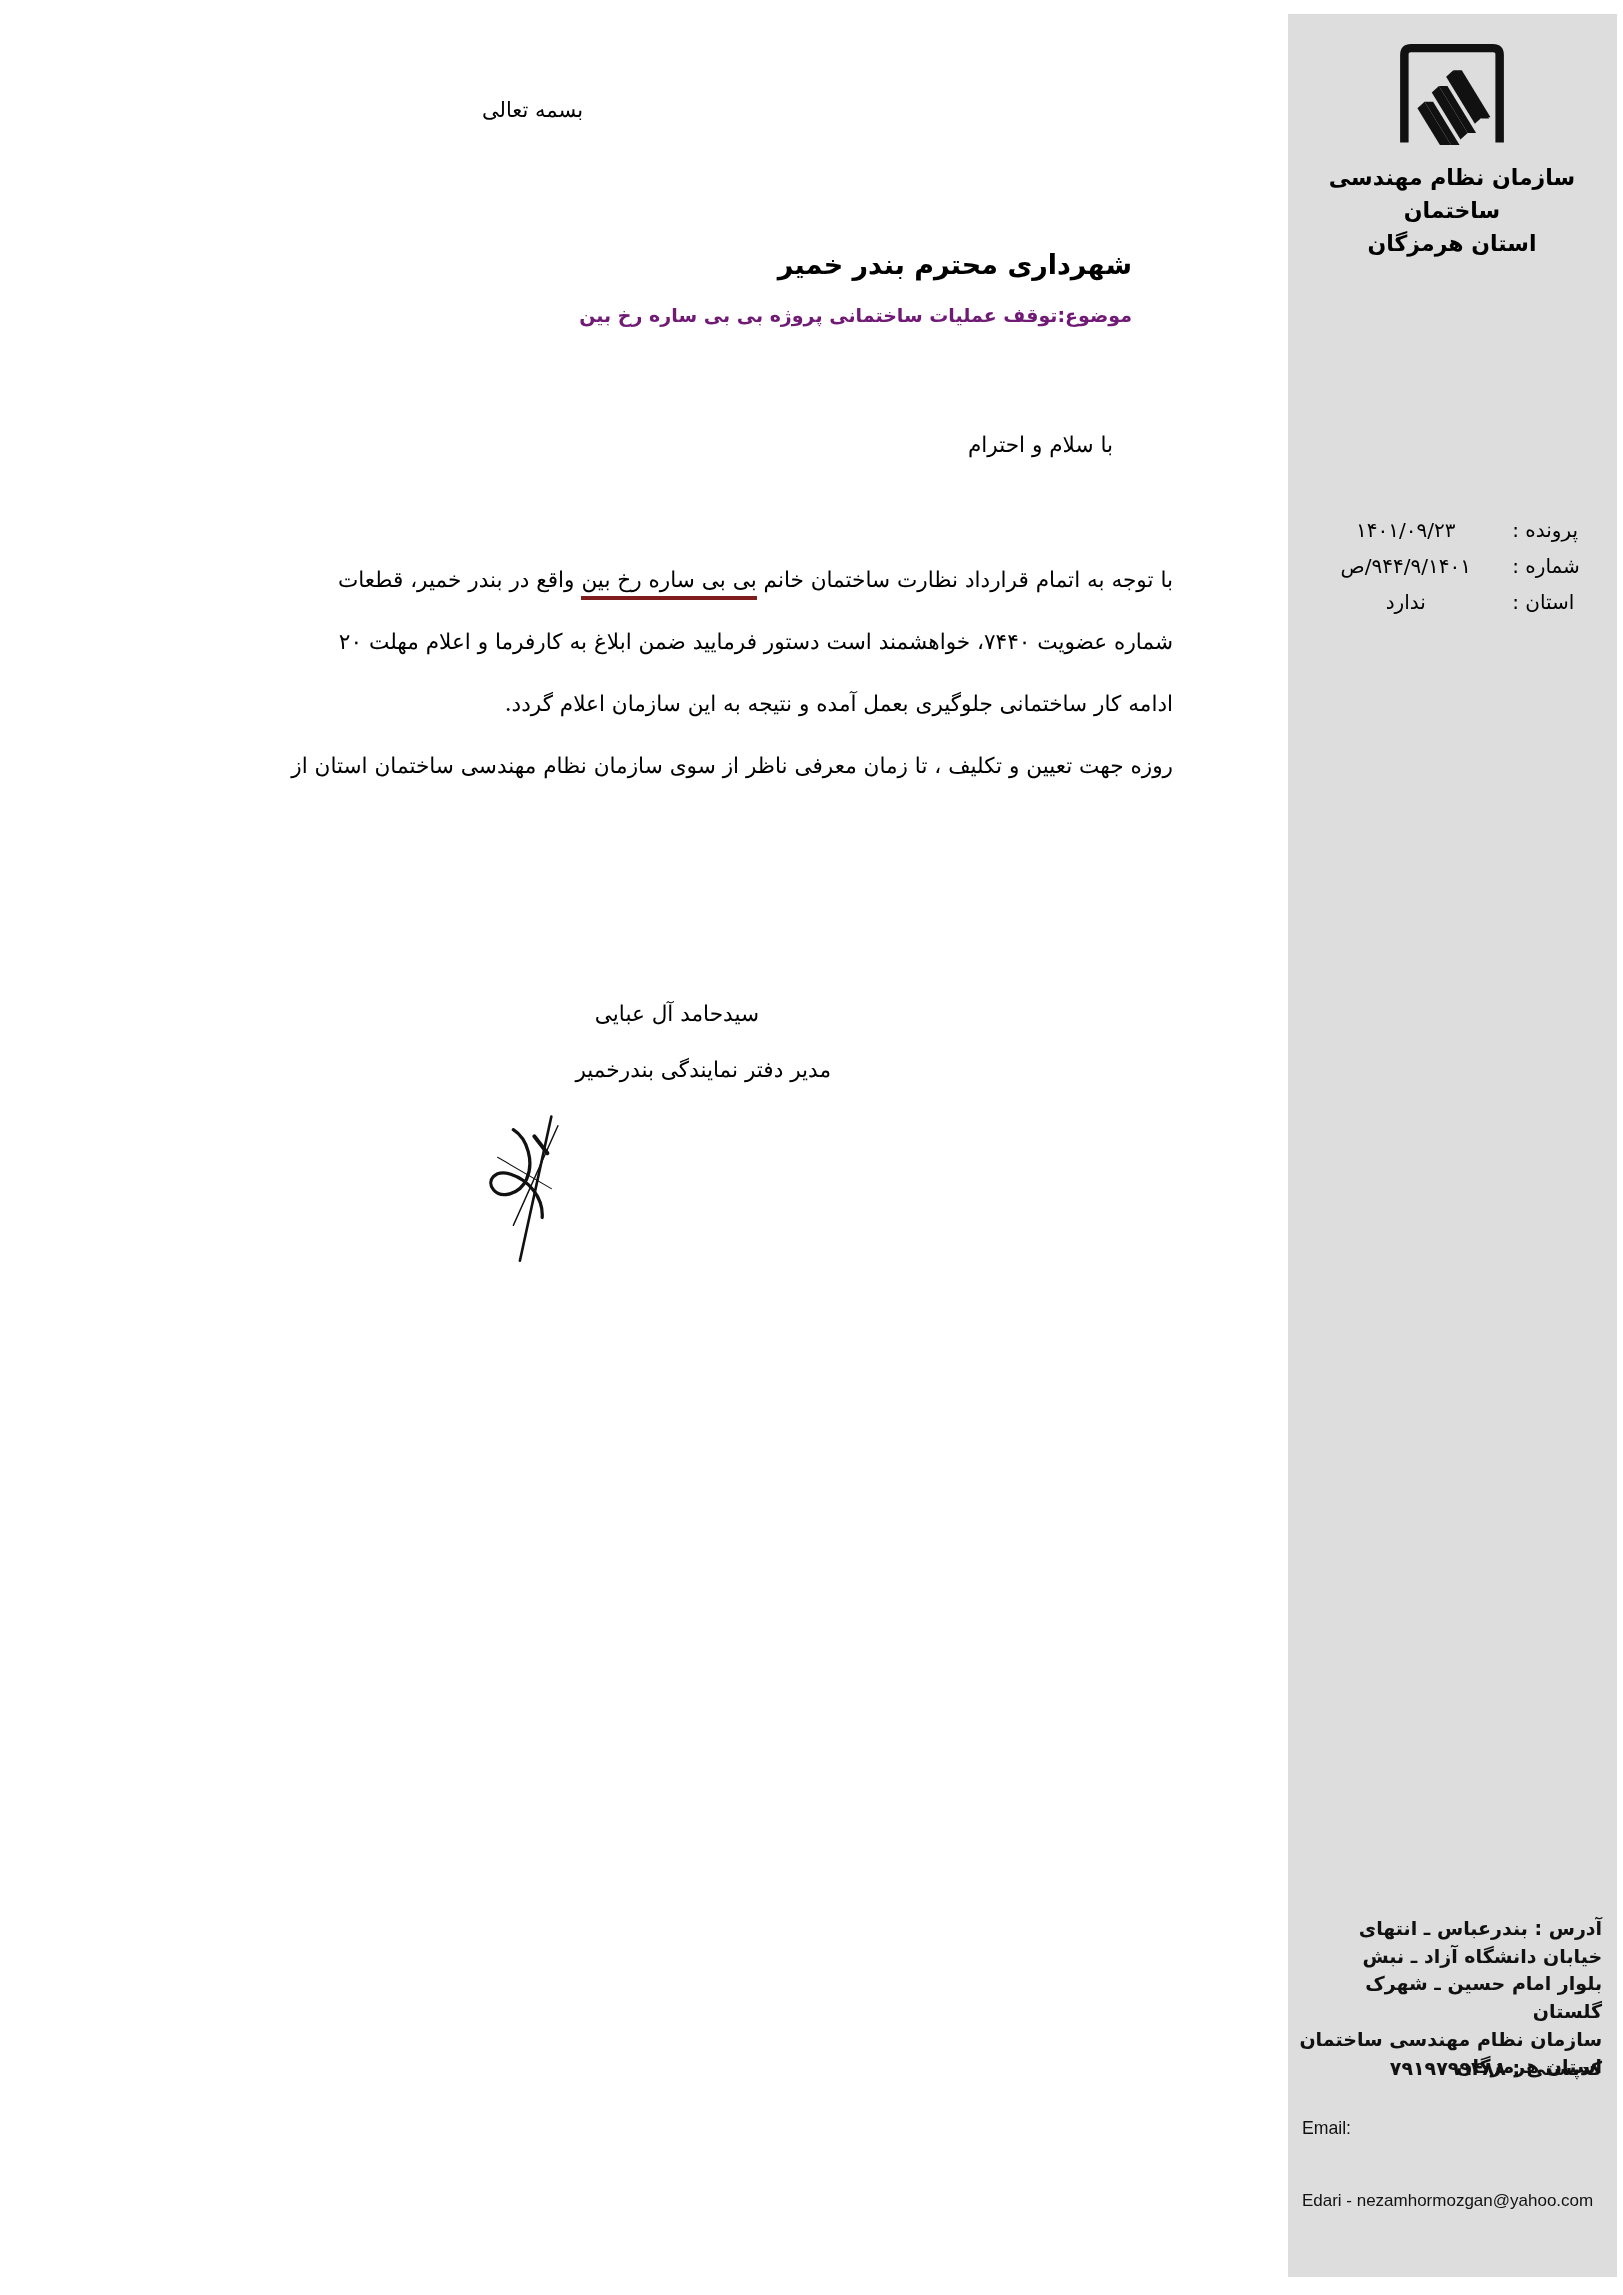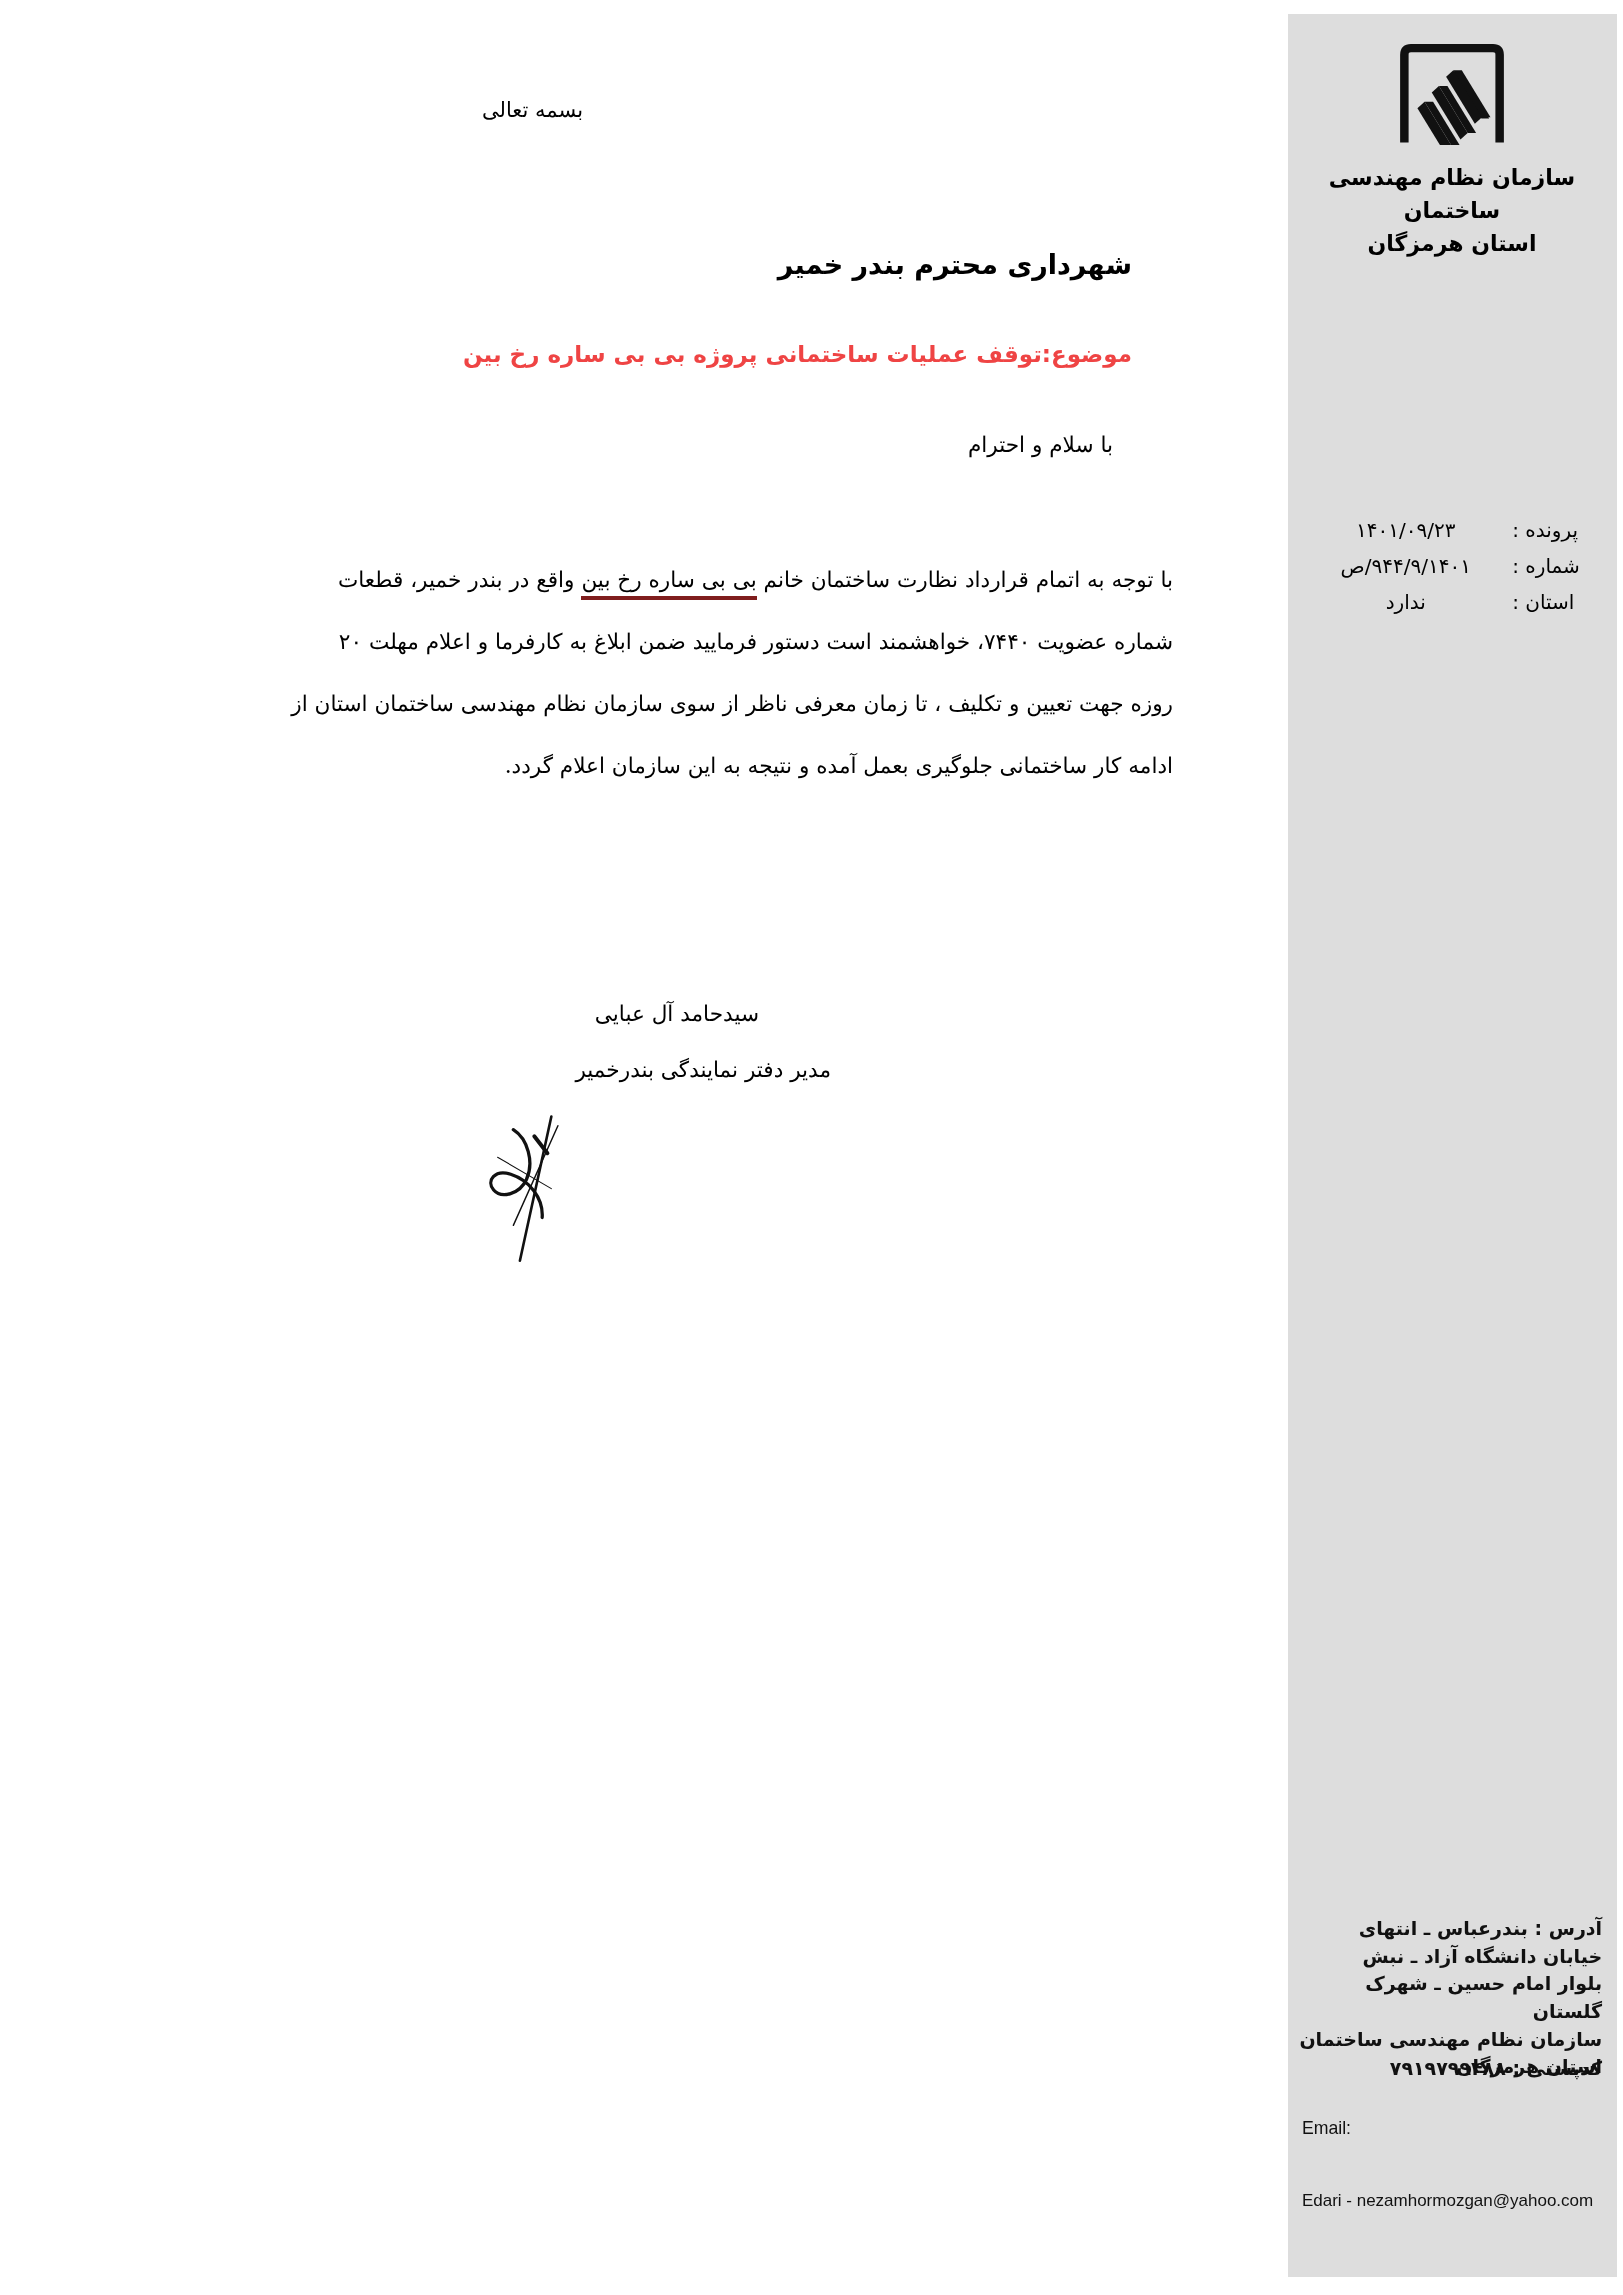--- a/index.html
+++ b/index.html
@@ -161,25 +161,24 @@
     right: 151px;
     font-size: 27px;
     font-weight: bold;
     color: #000;
     white-space: nowrap;
   }
   .subject {
     position: absolute;
     top: 304px;
     right: 151px;
-    font-size: 23px;
-    font-weight: bold;
-    color: #ef4444;
-    white-space: nowrap;
-    margin-top: 37px;
+    font-size: 19px;
+    font-weight: bold;
+    color: #701a75;
+    white-space: nowrap;
   }
   .greeting {
     position: absolute;
     top: 432px;
     right: 170px;
     font-size: 21.6px;
     color: #000;
     font-family: "DejaVu Serif", "Liberation Serif", serif;
   }
 
@@ -233,22 +232,22 @@
 
     <div class="basmala">بسمه تعالی</div>
 
     <div class="recipient">شهرداری محترم بندر خمیر</div>
     <div class="subject">موضوع:توقف عملیات ساختمانی پروژه بی بی ساره رخ بین</div>
     <div class="greeting">با سلام و احترام</div>
 
     <div class="body-text">
       <span class="body-line">با توجه به اتمام قرارداد نظارت ساختمان خانم <span class="u">بی بی ساره رخ بین</span> واقع در بندر خمیر، قطعات</span>
       <span class="body-line">شماره عضویت ۷۴۴۰، خواهشمند است دستور فرمایید ضمن ابلاغ به کارفرما و اعلام مهلت ۲۰</span>
+      <span class="body-line">ادامه کار ساختمانی جلوگیری بعمل آمده و نتیجه به این سازمان اعلام گردد.</span>
       <span class="body-line">روزه جهت تعیین و تکلیف ، تا زمان معرفی ناظر از سوی سازمان نظام مهندسی ساختمان استان  از</span>
-      <span class="body-line">ادامه کار ساختمانی جلوگیری بعمل آمده و نتیجه به این سازمان اعلام گردد.</span>
     </div>
 
     <div class="sign-name">سیدحامد آل عبایی</div>
     <div class="sign-title">مدیر دفتر نمایندگی بندرخمیر</div>
 
     <div class="signature-mark">
       <svg viewBox="0 0 180 250" width="118" height="164" aria-hidden="true">
         <g fill="none" stroke="#111" stroke-linecap="round">
           <path d="M60 36 C82 50 92 86 80 112 C70 134 42 142 30 128 C18 114 32 96 56 104 C84 113 106 140 104 170" stroke-width="5"></path>
           <path d="M118 16 L70 236" stroke-width="4"></path>

